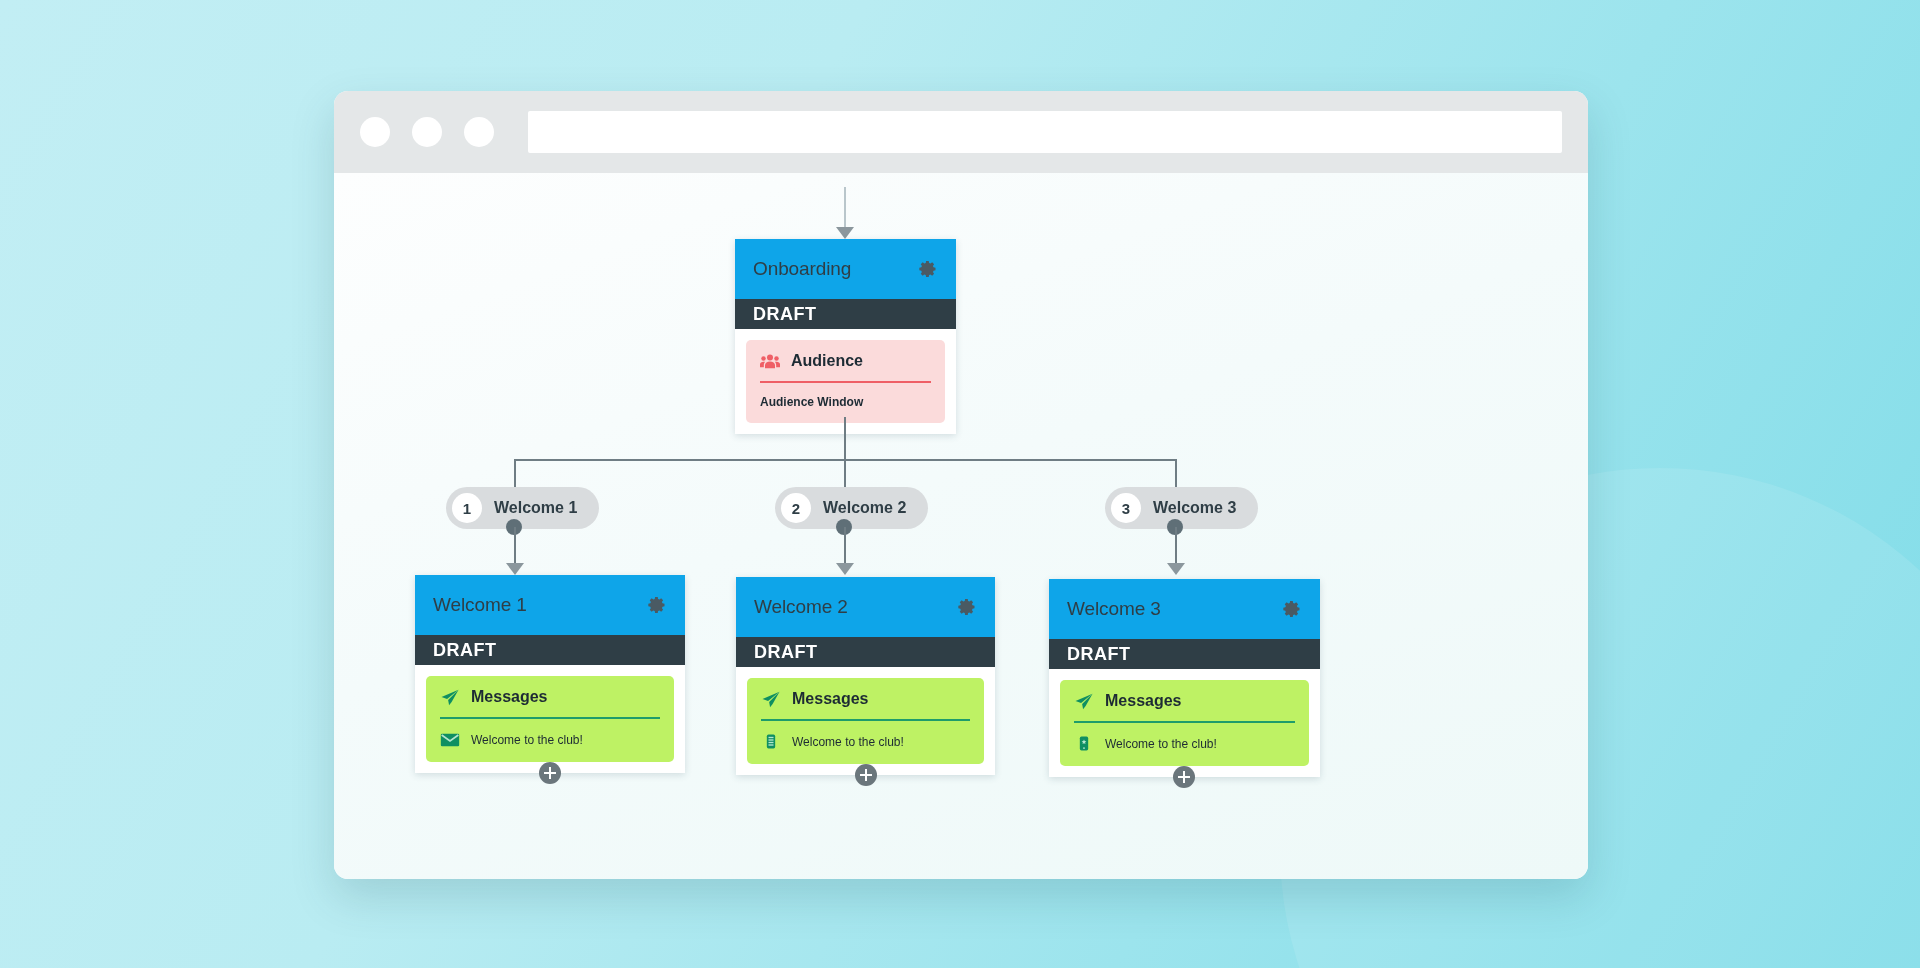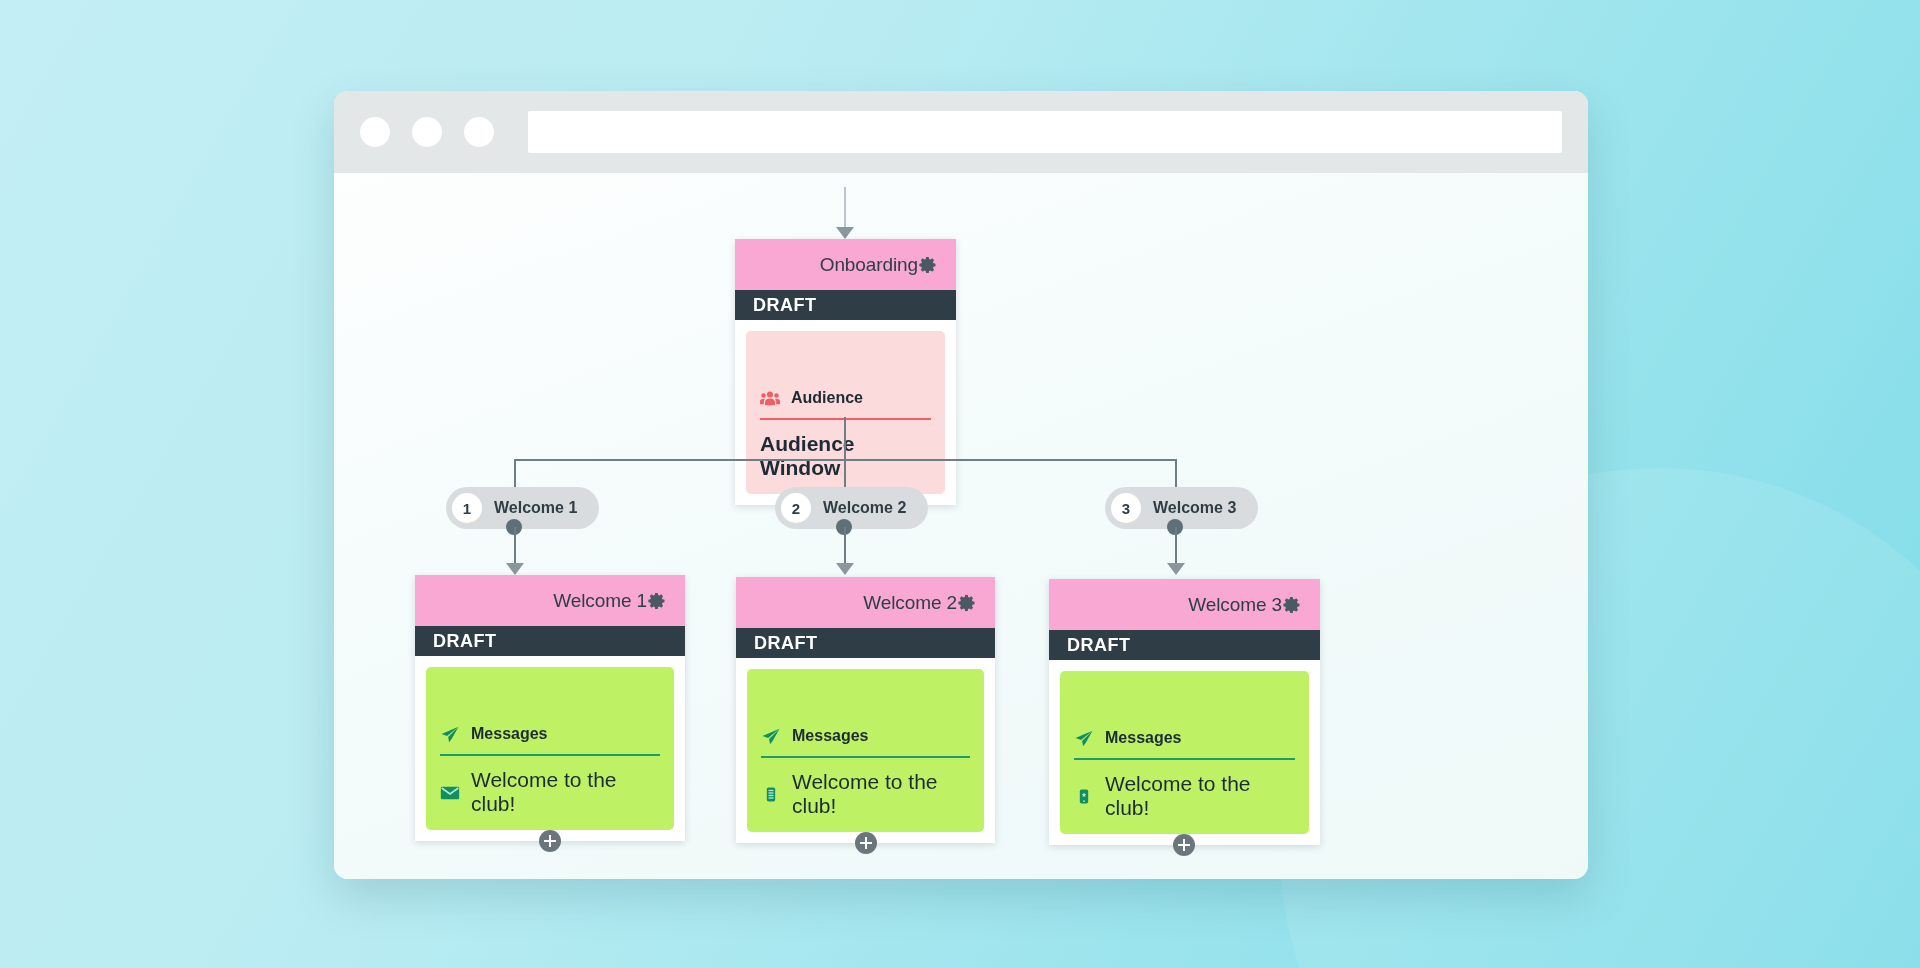--- a/index.html
+++ b/index.html
@@ -81,25 +81,24 @@
     background:#b9c6cb;
   }
 
   
   .card {
     position:absolute;
     background:#fff;
     box-shadow:0 2px 7px rgba(40,70,85,0.16);
   }
   .card-head {
-    background:#f9a8d4;
-    height:51px;
+    background:#0ea5e9;
+    height:60px;
     display:flex; align-items:center;
     padding:0 18px;
-    text-align:right;
   }
   .card-title {
     font-size:19px;
     color:#2f3e46;
     flex:1 1 auto;
     letter-spacing:-0.1px;
   }
   .gear {
     width:20px; height:20px;
     flex:0 0 auto;
@@ -118,32 +117,32 @@
     letter-spacing:0.5px;
   }
   .card-body { padding:11px; }
 
   
   .block { border-radius:5px; padding:12px 14px 14px; }
   .block-audience { background:#fbdbdb; }
   .block-messages { background:#bef264; }
 
   .block-row {
-    display:flex; align-items:center; gap:11px;margin-top:46px;
+    display:flex; align-items:center; gap:11px;
   }
   .block-label {
     font-size:16px; font-weight:bold; color:#1d2b34;
   }
   .block-rule { height:2px; margin:11px 0 12px; }
   .rule-red   { background:#ef5f66; }
   .rule-green { background:#1e9c6b; }
   .block-item {
     display:flex; align-items:center; gap:11px;
   }
-  .item-text { font-size:21px; color:#1d2b34; }
+  .item-text { font-size:12px; color:#1d2b34; }
   .item-text.bold { font-weight:bold; }
 
   .ico { width:20px; height:17px; flex:0 0 auto; display:block; }
 
   
   .plus {
     position:absolute;
     width:22px; height:22px;
     border-radius:50%;
     background:#6b767c;

